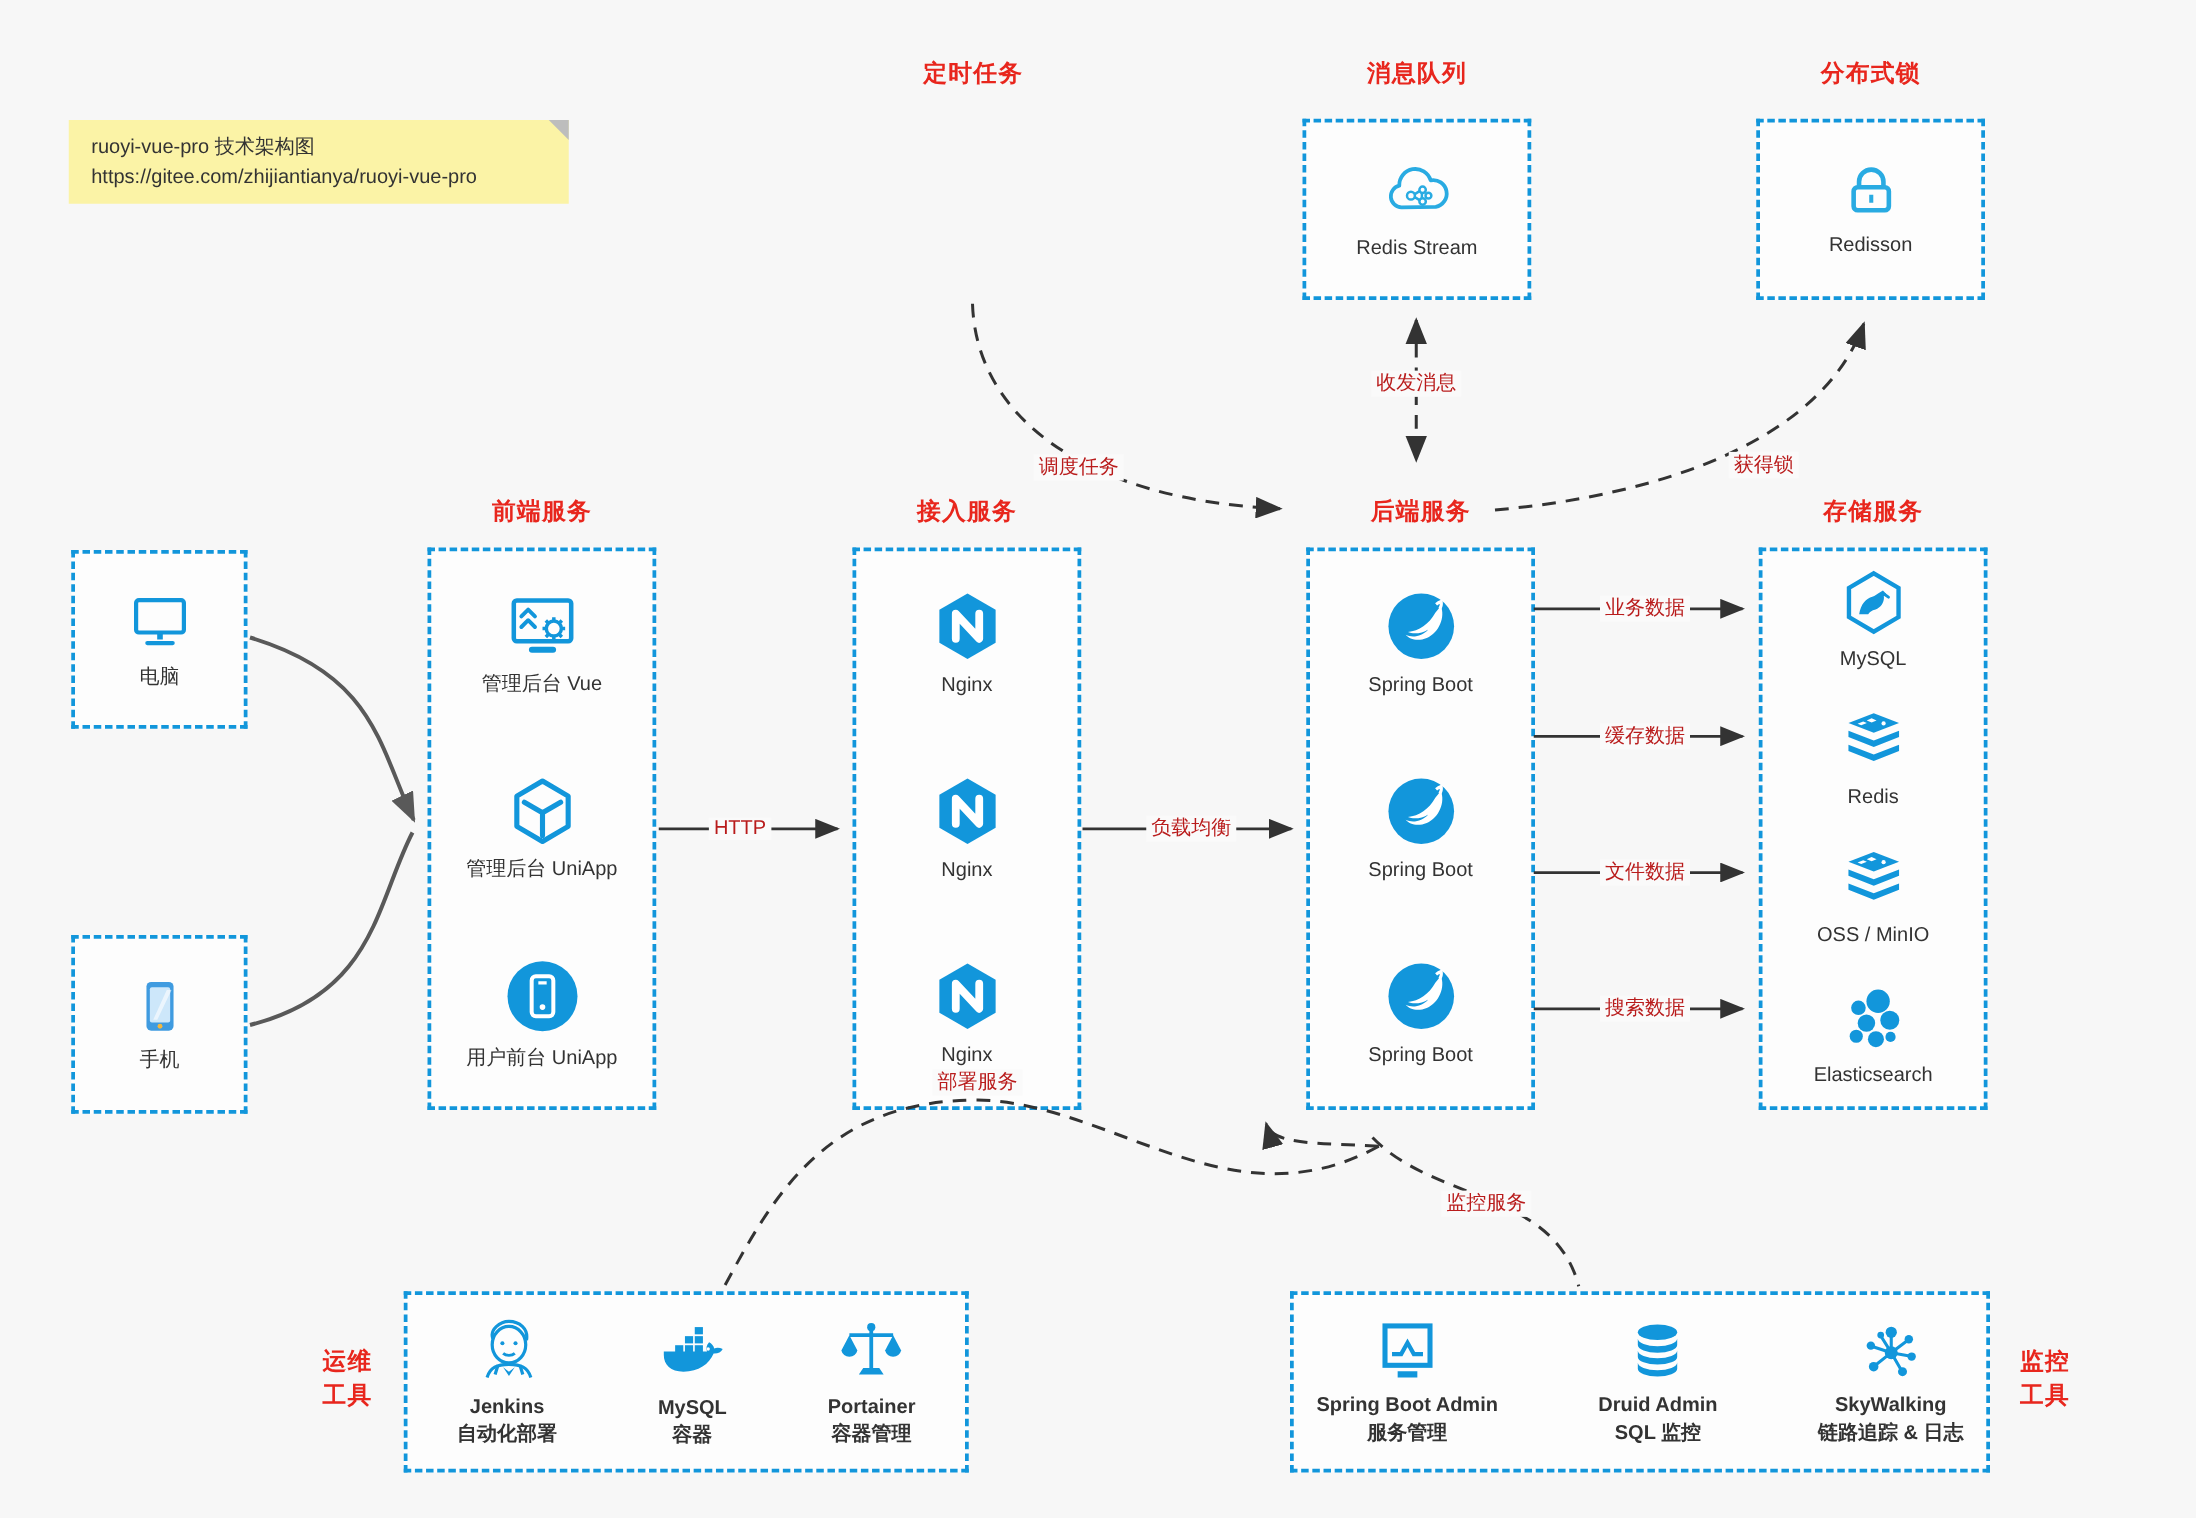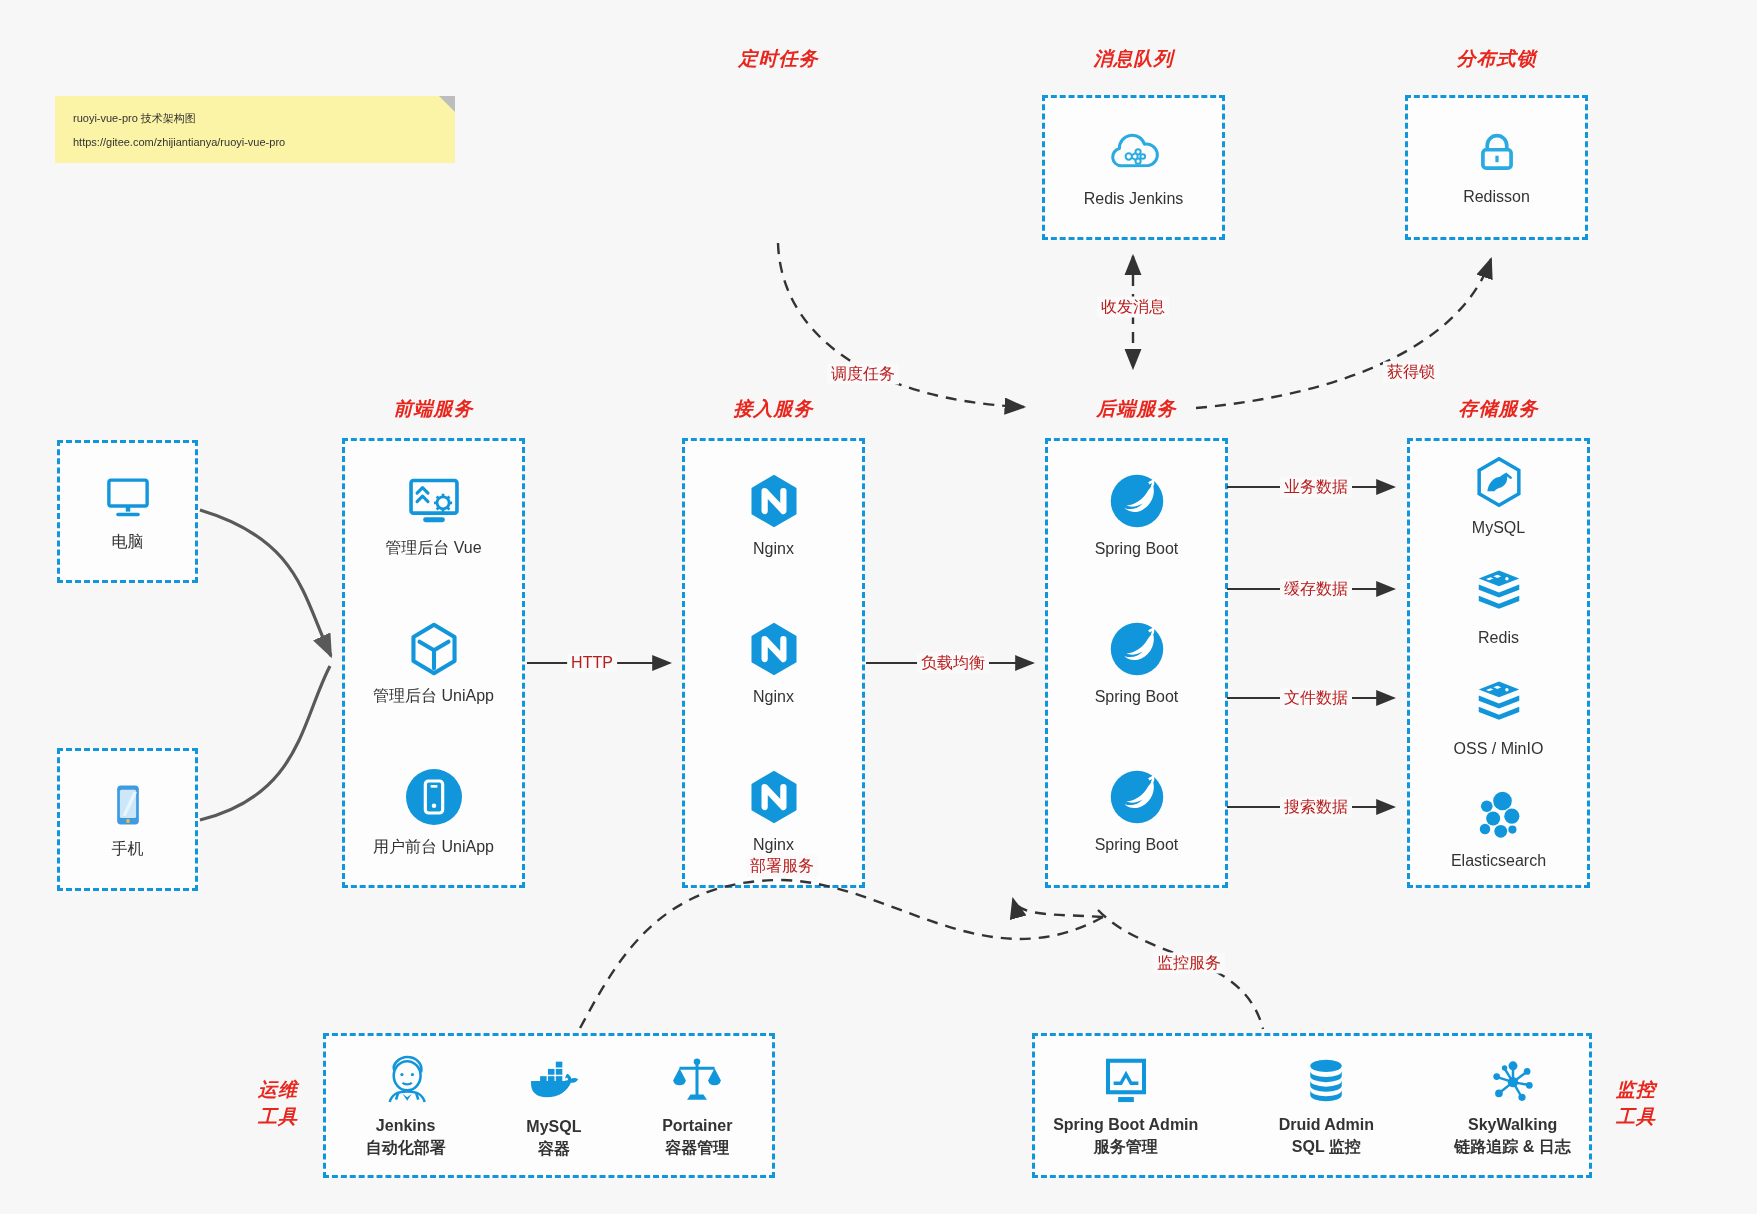--- a/index.html
+++ b/index.html
@@ -2,33 +2,33 @@
 <html><head>
 <meta charset="utf-8">
 <style>
   html,body{margin:0;padding:0;}
   body{font-family:"Liberation Sans","DejaVu Sans",sans-serif;background:#f7f7f7;}
   #canvas{position:relative;width:1757px;height:1214px;background:#f7f7f7;overflow:hidden;}
 
   .box{position:absolute;border:3px dashed #1296db;background:#fdfdfd;box-sizing:border-box;
        display:flex;flex-direction:column;}
   .gtitle{position:absolute;color:#e8261d;font-weight:bold;font-size:19px;text-align:center;
-          letter-spacing:1px;z-index:4;font-style:italic;}
+          letter-spacing:1px;z-index:4;}
   .gtitle.twoline{line-height:27px;}
   .cell{flex:1;display:flex;flex-direction:column;align-items:center;justify-content:center;gap:7px;}
   .nlabel{font-size:16px;color:#333;text-align:center;line-height:22px;white-space:nowrap;}
   .row{flex-direction:row !important;align-items:center;justify-content:space-around;}
   .item{display:flex;flex-direction:column;align-items:center;gap:6px;font-weight:bold;}
   .icon svg{display:block;}
   .elabel{position:absolute;transform:translate(-50%,-50%);font-size:16px;color:#b91c1c;
           background:#fafafa;padding:0 4px;white-space:nowrap;z-index:5;}
   #wires{position:absolute;left:0;top:0;z-index:3;pointer-events:none;}
 
   #note{position:absolute;left:55px;top:96px;width:400px;height:67px;background:#fbf3a6;z-index:2;
-        font-size:11px;color:#333;line-height:24px;padding:10px 0 0 18px;box-sizing:border-box;}
+        font-size:16px;color:#333;line-height:24px;padding:10px 0 0 18px;box-sizing:border-box;}
   #note .fold{position:absolute;right:0;top:0;width:0;height:0;
         border-top:16px solid #bdbdbd;border-left:16px solid transparent;}
 </style>
 </head>
 <body>
 
 <div id="canvas">
 
   <div id="note">
     <div class="fold"></div>
@@ -62,21 +62,21 @@
               <path d="M20.5 27 l6 -3.8 M20.5 27 l6 3.8 M27 23.2 v7.6"></path>
             </g>
             <g fill="#fdfdfd" stroke="#29abe2" stroke-width="1.7">
               <circle cx="19.5" cy="27" r="2.7"></circle>
               <circle cx="27.5" cy="23" r="2.2"></circle>
               <circle cx="27.5" cy="31" r="2.2"></circle>
               <circle cx="31.5" cy="27" r="2"></circle>
             </g>
           </svg>
       </span>
-      <span class="nlabel">Redis Jenkins</span>
+      <span class="nlabel">Redis Stream</span>
     </div>
   </div>
 
   <div class="box" style="left:1405px;top:95px;width:183px;height:145px;">
     <div class="cell">
       <span class="icon">
         <svg viewBox="0 0 48 48" width="52" height="52">
             <path d="M15 21 v-4 a9 9 0 0 1 18 0 v4" fill="none" stroke="#29abe2" stroke-width="3.4"></path>
             <rect x="11" y="21" width="26" height="17" rx="3" fill="none" stroke="#29abe2" stroke-width="3.4"></rect>
             <path d="M24 26.5 v6" stroke="#29abe2" stroke-width="3"></path>

